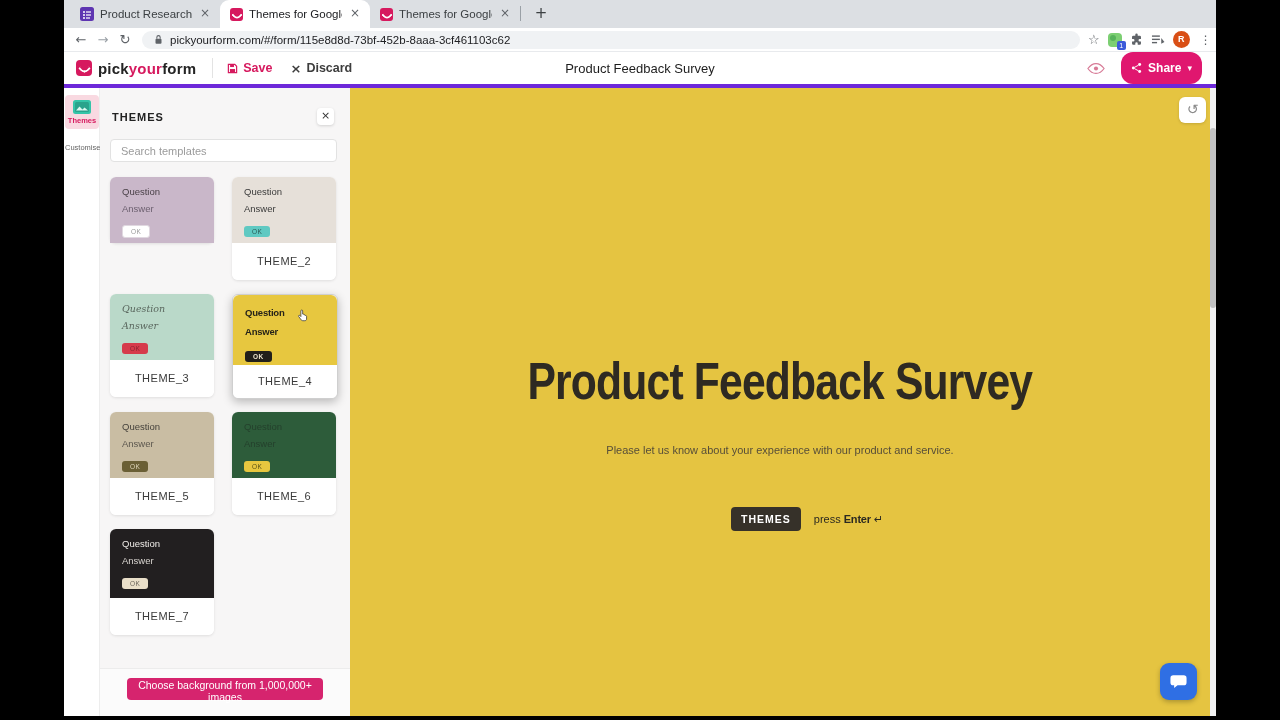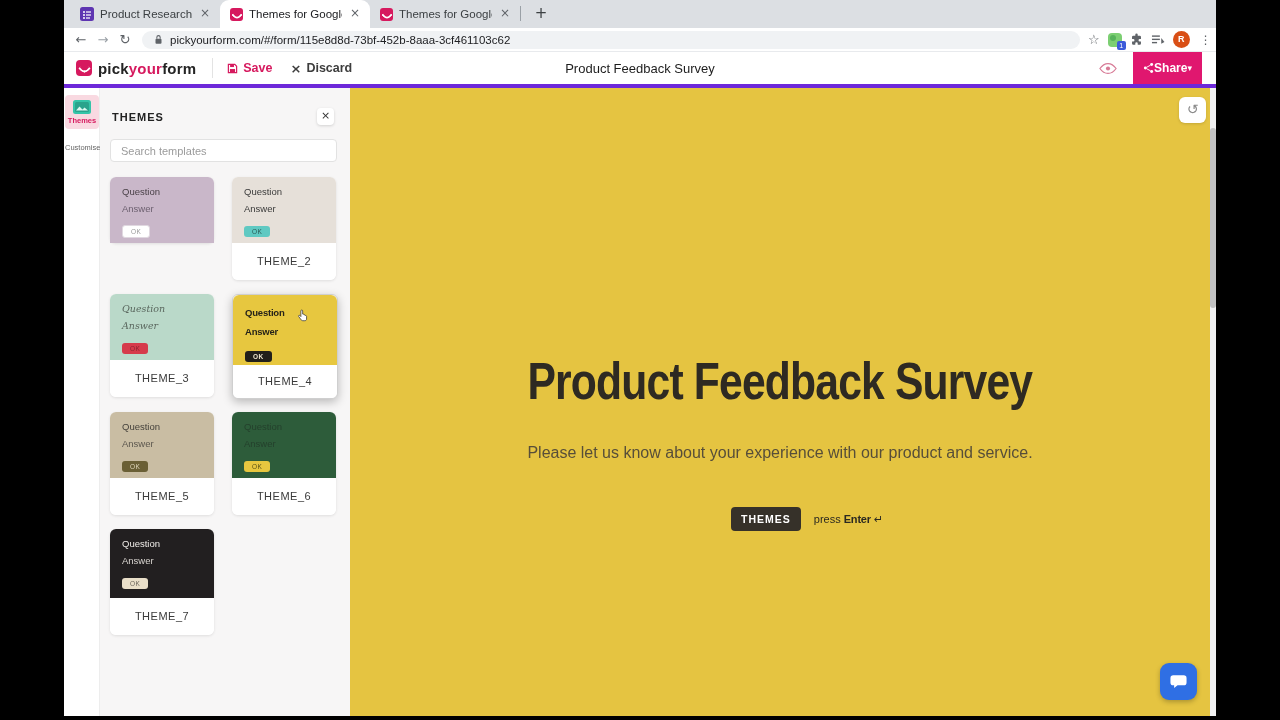--- a/index.html
+++ b/index.html
@@ -41,21 +41,21 @@
   .logo-icon{width:16px;height:16px;border-radius:4px;background:#d6195e;position:relative;}
   .logo-icon::after{content:"";position:absolute;left:4px;top:4px;width:7px;height:7px;border-left:2px solid #fff;border-bottom:2px solid #fff;border-radius:0 0 0 6px;transform:rotate(-45deg);}
   .logo-text{font-size:15px;font-weight:600;color:#242424;letter-spacing:.2px;}
   .logo-text .your{color:#d6195e;}
   .hdr-sep{width:1px;height:20px;background:#e3e3e3;margin:0 14px 0 16px;}
   .savebtn{display:flex;align-items:center;gap:5px;color:#d6195e;font-size:12.5px;font-weight:bold;}
   .discardbtn{display:flex;align-items:center;gap:5px;color:#3d3d3d;font-size:12.5px;font-weight:bold;margin-left:18px;}
   .discardbtn .x{font-size:13px;font-weight:bold;}
   .apptitle{position:absolute;left:0;width:100%;text-align:center;font-size:13px;color:#1d1d1d;pointer-events:none;}
   .hdr-right{position:absolute;right:14px;display:flex;align-items:center;gap:16px;}
-  .sharebtn{display:flex;align-items:center;background:#e0176f;color:#fff;border-radius:0;height:32px;padding:0 10px;font-size:12px;font-weight:bold;}
+  .sharebtn{display:flex;align-items:center;gap:6px;background:#e0176f;color:#fff;border-radius:12px;height:32px;padding:0 10px;font-size:12px;font-weight:bold;}
   .sharebtn .caret{font-size:9px;}
 
   
   .rail{position:absolute;left:0;top:88px;width:36px;height:628px;background:#fff;border-right:1px solid #ededed;}
   .rail-item{width:34px;margin:7px 1px 0 1px;padding:5px 0 4px;text-align:center;border-radius:4px;}
   .rail-item.active{background:#f9d9e1;}
   .rail-item .lbl{display:block;font-size:7.5px;margin-top:2px;color:#666;}
   .rail-item.active .lbl{color:#d6195e;font-weight:bold;}
   .colorwheel{width:15px;height:15px;border-radius:50%;margin:0 auto;background:conic-gradient(#e53935,#fb8c00,#fdd835,#43a047,#1e88e5,#8e24aa,#e53935);}
 
@@ -89,21 +89,21 @@
   .panel-bottom{position:absolute;left:0;bottom:0;width:250px;height:48px;background:#fbfbfb;border-top:1px solid #ececec;}
   .bgbtn{position:absolute;left:27px;top:9px;width:196px;height:22px;background:#d6246e;color:#fff;border:none;border-radius:4px;font-size:10.5px;}
 
   
   .preview{position:absolute;left:286px;top:88px;width:866px;height:628px;background:#e5c441;overflow:hidden;}
   .undo-btn{position:absolute;right:10px;top:9px;width:27px;height:26px;background:#fff;border-radius:6px;box-shadow:0 1px 3px rgba(0,0,0,.15);text-align:center;line-height:25px;font-size:14px;color:#8a8a8a;}
   .scrollbar{position:absolute;right:0;top:0;width:6px;height:628px;background:#f2f2f2;}
   .scrollthumb{position:absolute;right:0;top:40px;width:6px;height:180px;background:#c3c3c3;border-radius:3px;}
   .big-title{position:absolute;left:0;top:263px;width:860px;text-align:center;color:#2e2a22;}
   .big-title .inner{display:inline-block;font-size:52px;font-weight:bold;letter-spacing:-1px;transform:scaleX(.82);transform-origin:center;white-space:nowrap;}
-  .subtitle{position:absolute;left:0;top:356px;width:860px;text-align:center;font-size:16px;color:#574e39;}
+  .subtitle{position:absolute;left:0;top:356px;width:860px;text-align:center;font-size:11px;color:#574e39;}
   .startrow{position:absolute;left:381px;top:419px;display:flex;align-items:center;gap:13px;}
   .startbtn{background:#363129;color:#fff;border:none;border-radius:4px;height:24px;padding:0 10px;font-size:10.5px;font-weight:bold;letter-spacing:1px;}
   .pressenter{font-size:11px;color:#2b2921;}
   .pressenter b{letter-spacing:-.2px;}
   .chatbtn{position:absolute;right:19px;bottom:16px;width:37px;height:37px;background:#2f6fe4;border-radius:9px;box-shadow:0 2px 5px rgba(0,0,0,.25);display:flex;align-items:center;justify-content:center;}
 </style>
 </head>
 <body>
 
 <div id="stage">
@@ -281,20 +281,23 @@
 
     <div class="card t7" style="left:10px;top:441px">
       <div class="prev" style="height:69px">
         <div class="q">Question</div>
         <div class="a">Answer</div>
         <span class="okpill">OK</span>
       </div>
       <div class="nm">THEME_7</div>
     </div>
 
+    <div class="panel-bottom">
+      <button class="bgbtn">Choose background from 1,000,000+ images</button>
+    </div>
   </div>
 
   <div class="preview">
     <div class="undo-btn glyph">↺</div>
     <div class="scrollbar">
           <div class="scrollthumb"></div>
         </div>
     <div class="big-title"><span class="inner">Product Feedback Survey</span></div>
     <div class="subtitle">Please let us know about your experience with our product and service.</div>
     <div class="startrow">

